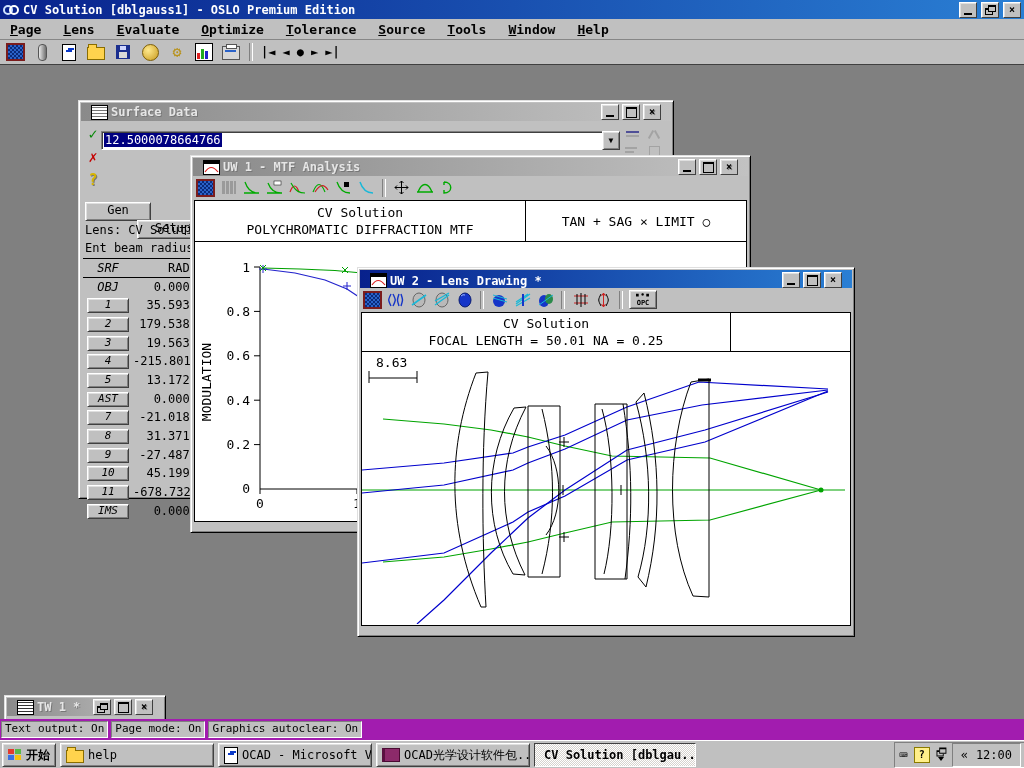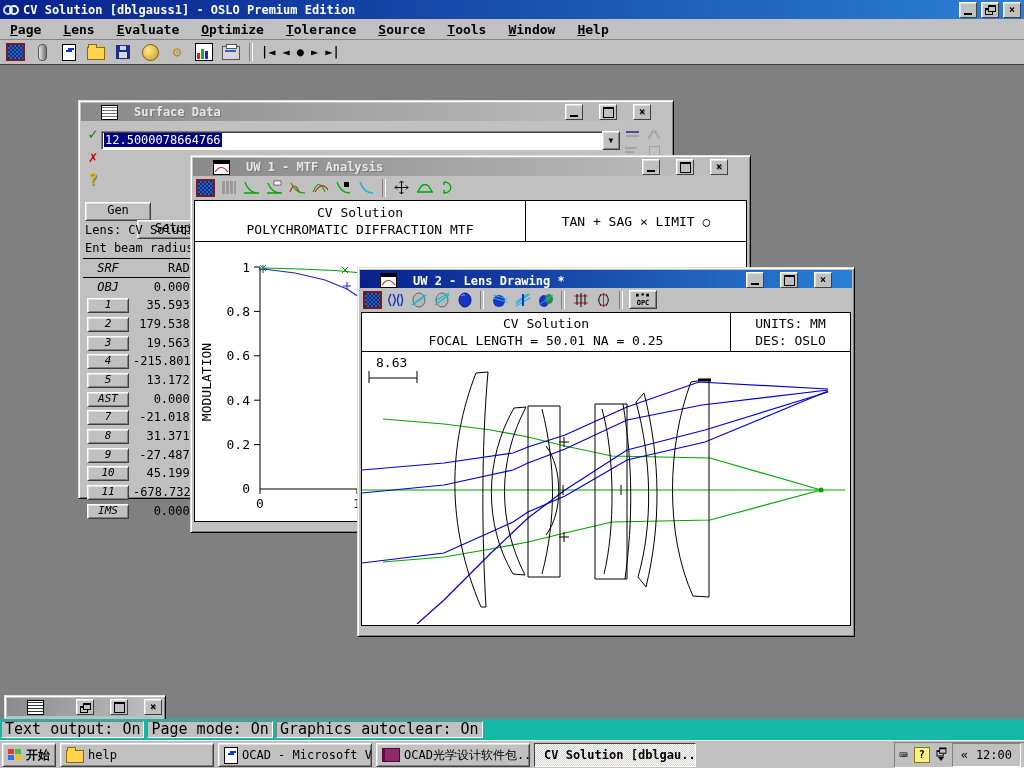--- a/index.html
+++ b/index.html
@@ -4,21 +4,21 @@
 <style>
   html,body{margin:0;padding:0;}
   #screen{position:relative;width:1024px;height:768px;overflow:hidden;
     font-family:"DejaVu Sans Mono",monospace;background:#c0c0c0;}
   
   .raised{background:#c0c0c0;border:1px solid;border-color:#ffffff #404040 #404040 #ffffff;
     box-shadow:inset 1px 1px 0 #dfdfdf, inset -1px -1px 0 #808080;}
   .sunken{background:#c0c0c0;border:1px solid;border-color:#808080 #ffffff #ffffff #808080;}
   .win{position:absolute;background:#c0c0c0;border:1px solid;border-color:#dfdfdf #000 #000 #dfdfdf;
     box-shadow:inset 1px 1px 0 #fff, inset -1px -1px 0 #808080;padding:2px;}
-  .tbar{height:18px;display:flex;align-items:center;gap:16px;padding:0 20px;
+  .tbar{height:18px;display:flex;align-items:center;gap:3px;padding:0 10px;
     font-size:12px;font-weight:bold;color:#fff;}
   .tbar.active{background:linear-gradient(90deg,#08218c,#2a7fd4);align-items:flex-end;}
   .tbar.inactive{background:linear-gradient(90deg,#8a8a8a,#c2c2c2);color:#e6e6e6;text-shadow:1px 1px 0 #777;}
   .tbar .ttl{flex:1;white-space:nowrap;overflow:hidden;}
   .cbtn{width:16px;height:14px;flex:0 0 16px;display:flex;align-items:center;justify-content:center;
     background:#c0c0c0;border:1px solid;border-color:#fff #404040 #404040 #fff;
     box-shadow:inset 1px 1px 0 #dfdfdf;color:#000;font-size:10px;font-weight:bold;line-height:1;}
   .glyph-min{width:8px;height:2px;background:#000;margin-top:8px;}
   .glyph-max{width:9px;height:8px;border:1px solid #000;border-top-width:2px;}
   .glyph-restore{position:relative;width:10px;height:9px;}
@@ -79,22 +79,22 @@
   
   .gw-toolbar{height:23px;display:flex;align-items:center;gap:4px;padding:0 3px;background:#c0c0c0;}
   .gico{width:19px;height:17px;display:flex;align-items:center;justify-content:center;}
   .gfx{background:#fff;border:1px solid #000;margin:1px;}
   .gfx-head{display:flex;border-bottom:1px solid #000;font-size:13px;}
   .gfx-head .lft{border-right:1px solid #000;display:flex;flex-direction:column;justify-content:center;text-align:center;line-height:17px;}
   .gfx-head .rgt{flex:1;display:flex;flex-direction:column;justify-content:center;text-align:center;line-height:17px;}
   
   #tw-min{position:absolute;left:4px;top:695px;width:156px;height:24px;}
   
-  #statusbar{position:absolute;left:0;top:719px;width:1024px;height:21px;background:#14b8a6;
-    display:flex;align-items:center;gap:3px;padding-left:1px;font-size:15px;}
+  #statusbar{position:absolute;left:0;top:719px;width:1024px;height:21px;background:#a21caf;
+    display:flex;align-items:center;gap:3px;padding-left:1px;font-size:11px;}
   .spanel{height:15px;line-height:14px;padding:0 3px;white-space:nowrap;}
   
   #taskbar{position:absolute;left:0;top:740px;width:1024px;height:28px;background:#c0c0c0;
     border-top:1px solid #fff;display:flex;align-items:center;gap:4px;padding:0 2px;}
   .task{height:22px;display:flex;align-items:center;gap:4px;padding:0 5px;font-size:12px;white-space:nowrap;overflow:hidden;}
   .task.active{border-color:#404040 #fff #fff #404040;
     background:repeating-conic-gradient(#ffffff 0% 25%,#d6d3ce 0% 50%) 0 0/2px 2px;font-weight:bold;}
   .flag{width:14px;height:12px;display:grid;grid-template-columns:6px 6px;grid-template-rows:5px 5px;gap:1px;}
   .flag i{display:block;}
   .tray{margin-left:auto;height:24px;display:flex;align-items:center;gap:6px;padding:0 4px;}
@@ -472,24 +472,20 @@
         <span style="letter-spacing:1px;">▪•▪</span>
         <span>OPC</span>
       </span>
     </div>
     <div class="gfx" style="height:312px;">
       <div class="gfx-head" style="height:38px;">
         <div class="lft" style="width:368px;">
           <span>CV Solution</span>
           <span>FOCAL LENGTH = 50.01  NA = 0.25</span>
         </div>
-        <div class="rgt">
-          <span>UNITS: MM</span>
-          <span>DES: OSLO</span>
-        </div>
       </div>
       <svg width="484" height="272" viewBox="0 0 484 272">
 
         <text x="14" y="15" font-size="13">8.63</text>
         <path d="M7,26 H55 M7,19 V31 M55,19 V31" stroke="#000" fill="none"></path>
 
         <g stroke="#00a400" fill="none" stroke-width="1.2">
           <polyline points="21,67 82,72 129,78 166,85 203,94 250,104 348,106 459,138"></polyline>
           <line x1="0" y1="138" x2="483" y2="138"></line>
           <polyline points="21,210 82,205 129,197 166,190 203,181 250,170 348,168 459,138"></polyline>

